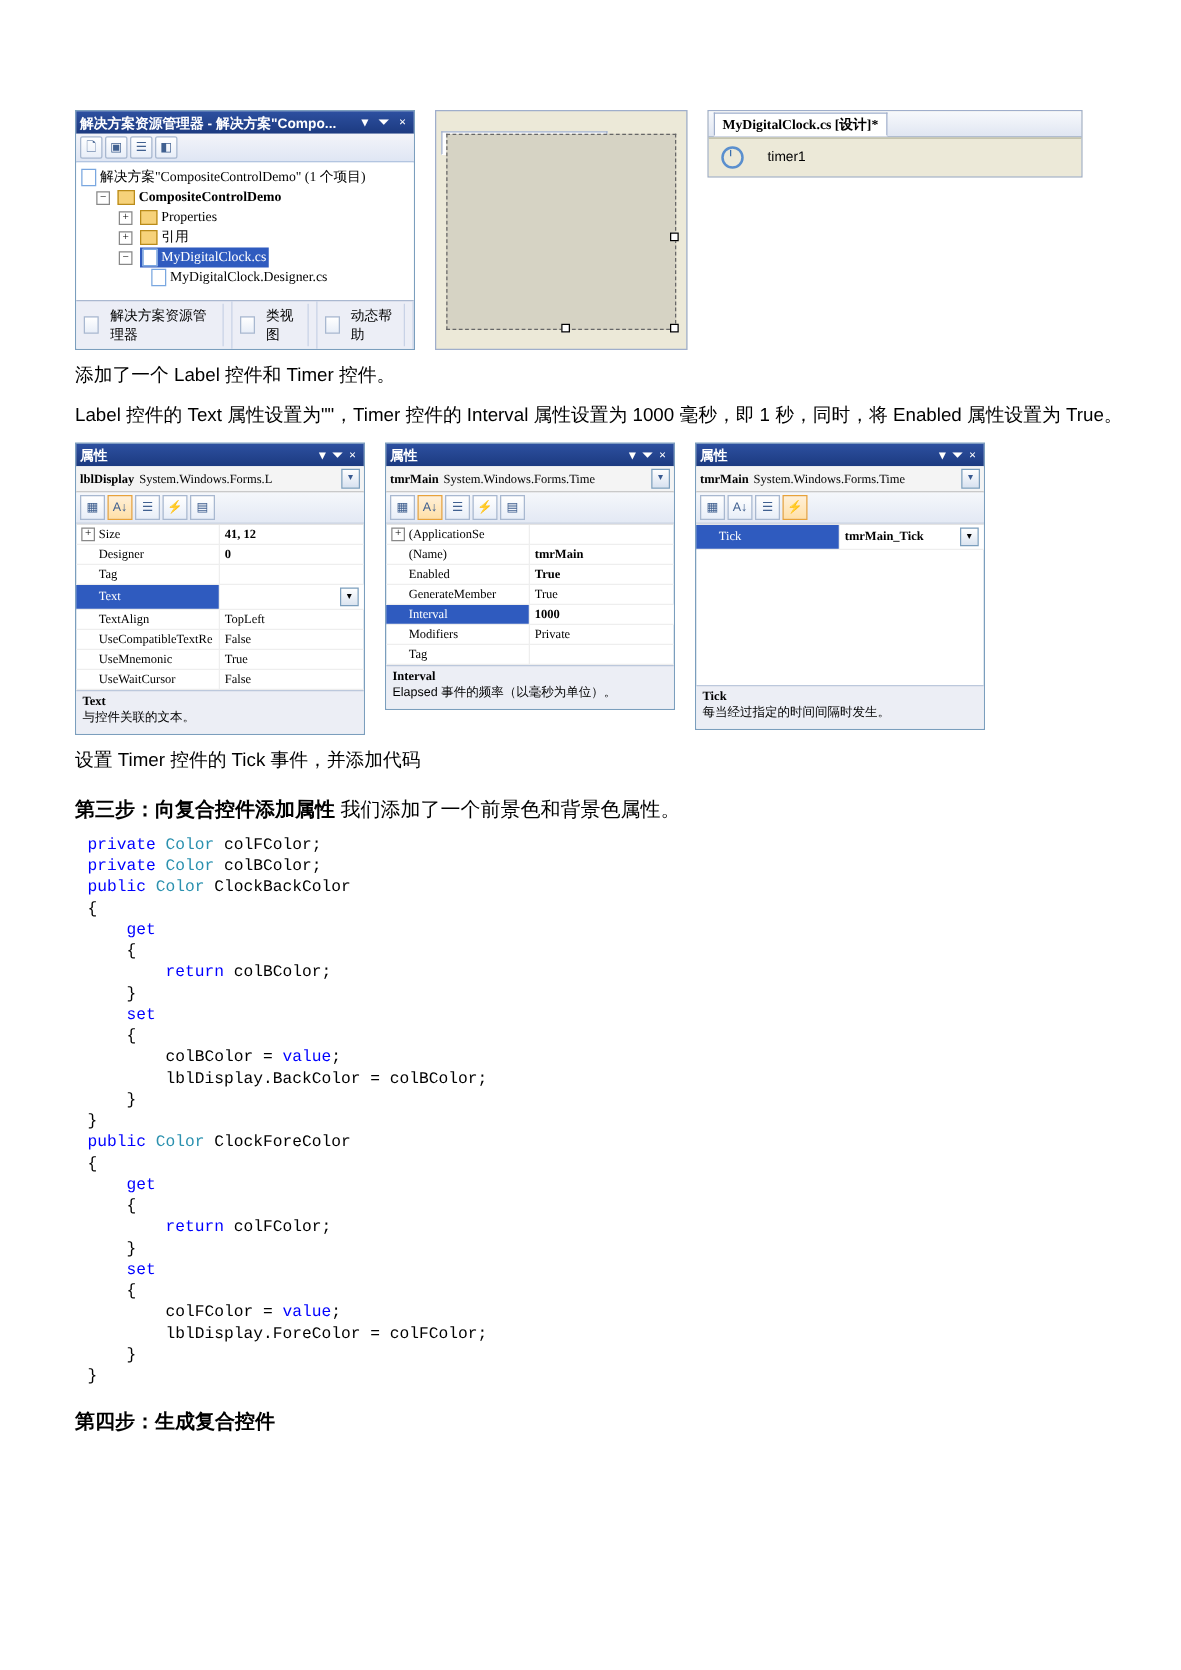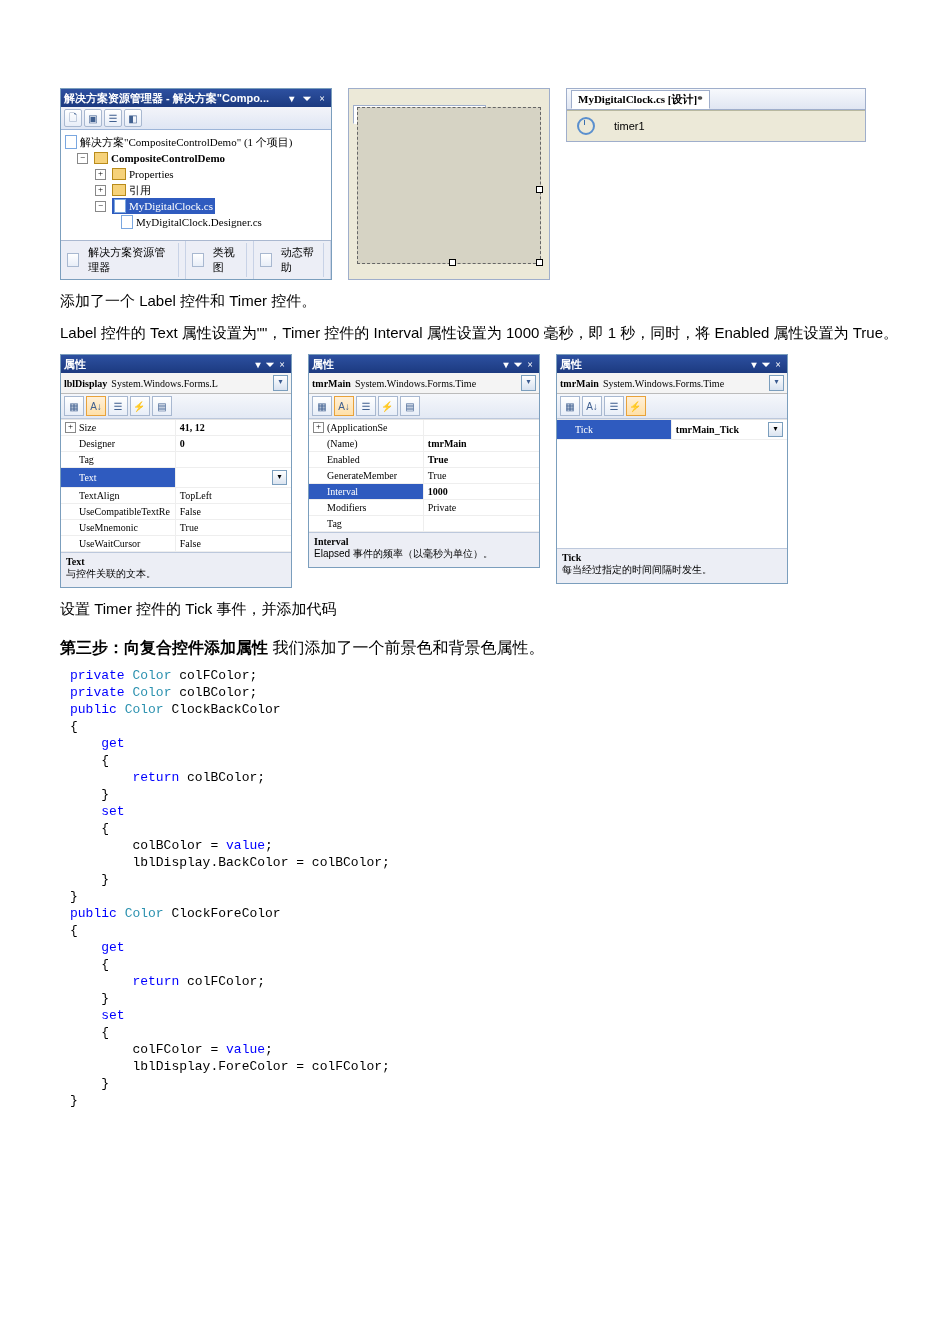--- a/index.html
+++ b/index.html
@@ -391,14 +391,15 @@
     {
         <span class="kw">return</span> colFColor;
     }
     <span class="kw">set</span>
     {
         colFColor = <span class="kw">value</span>;
         lblDisplay.ForeColor = colFColor;
     }
 }</div>
 
+  <div class="sec"><b>第四步：生成复合控件</b></div>
 
 </div>
 
 </body></html>

